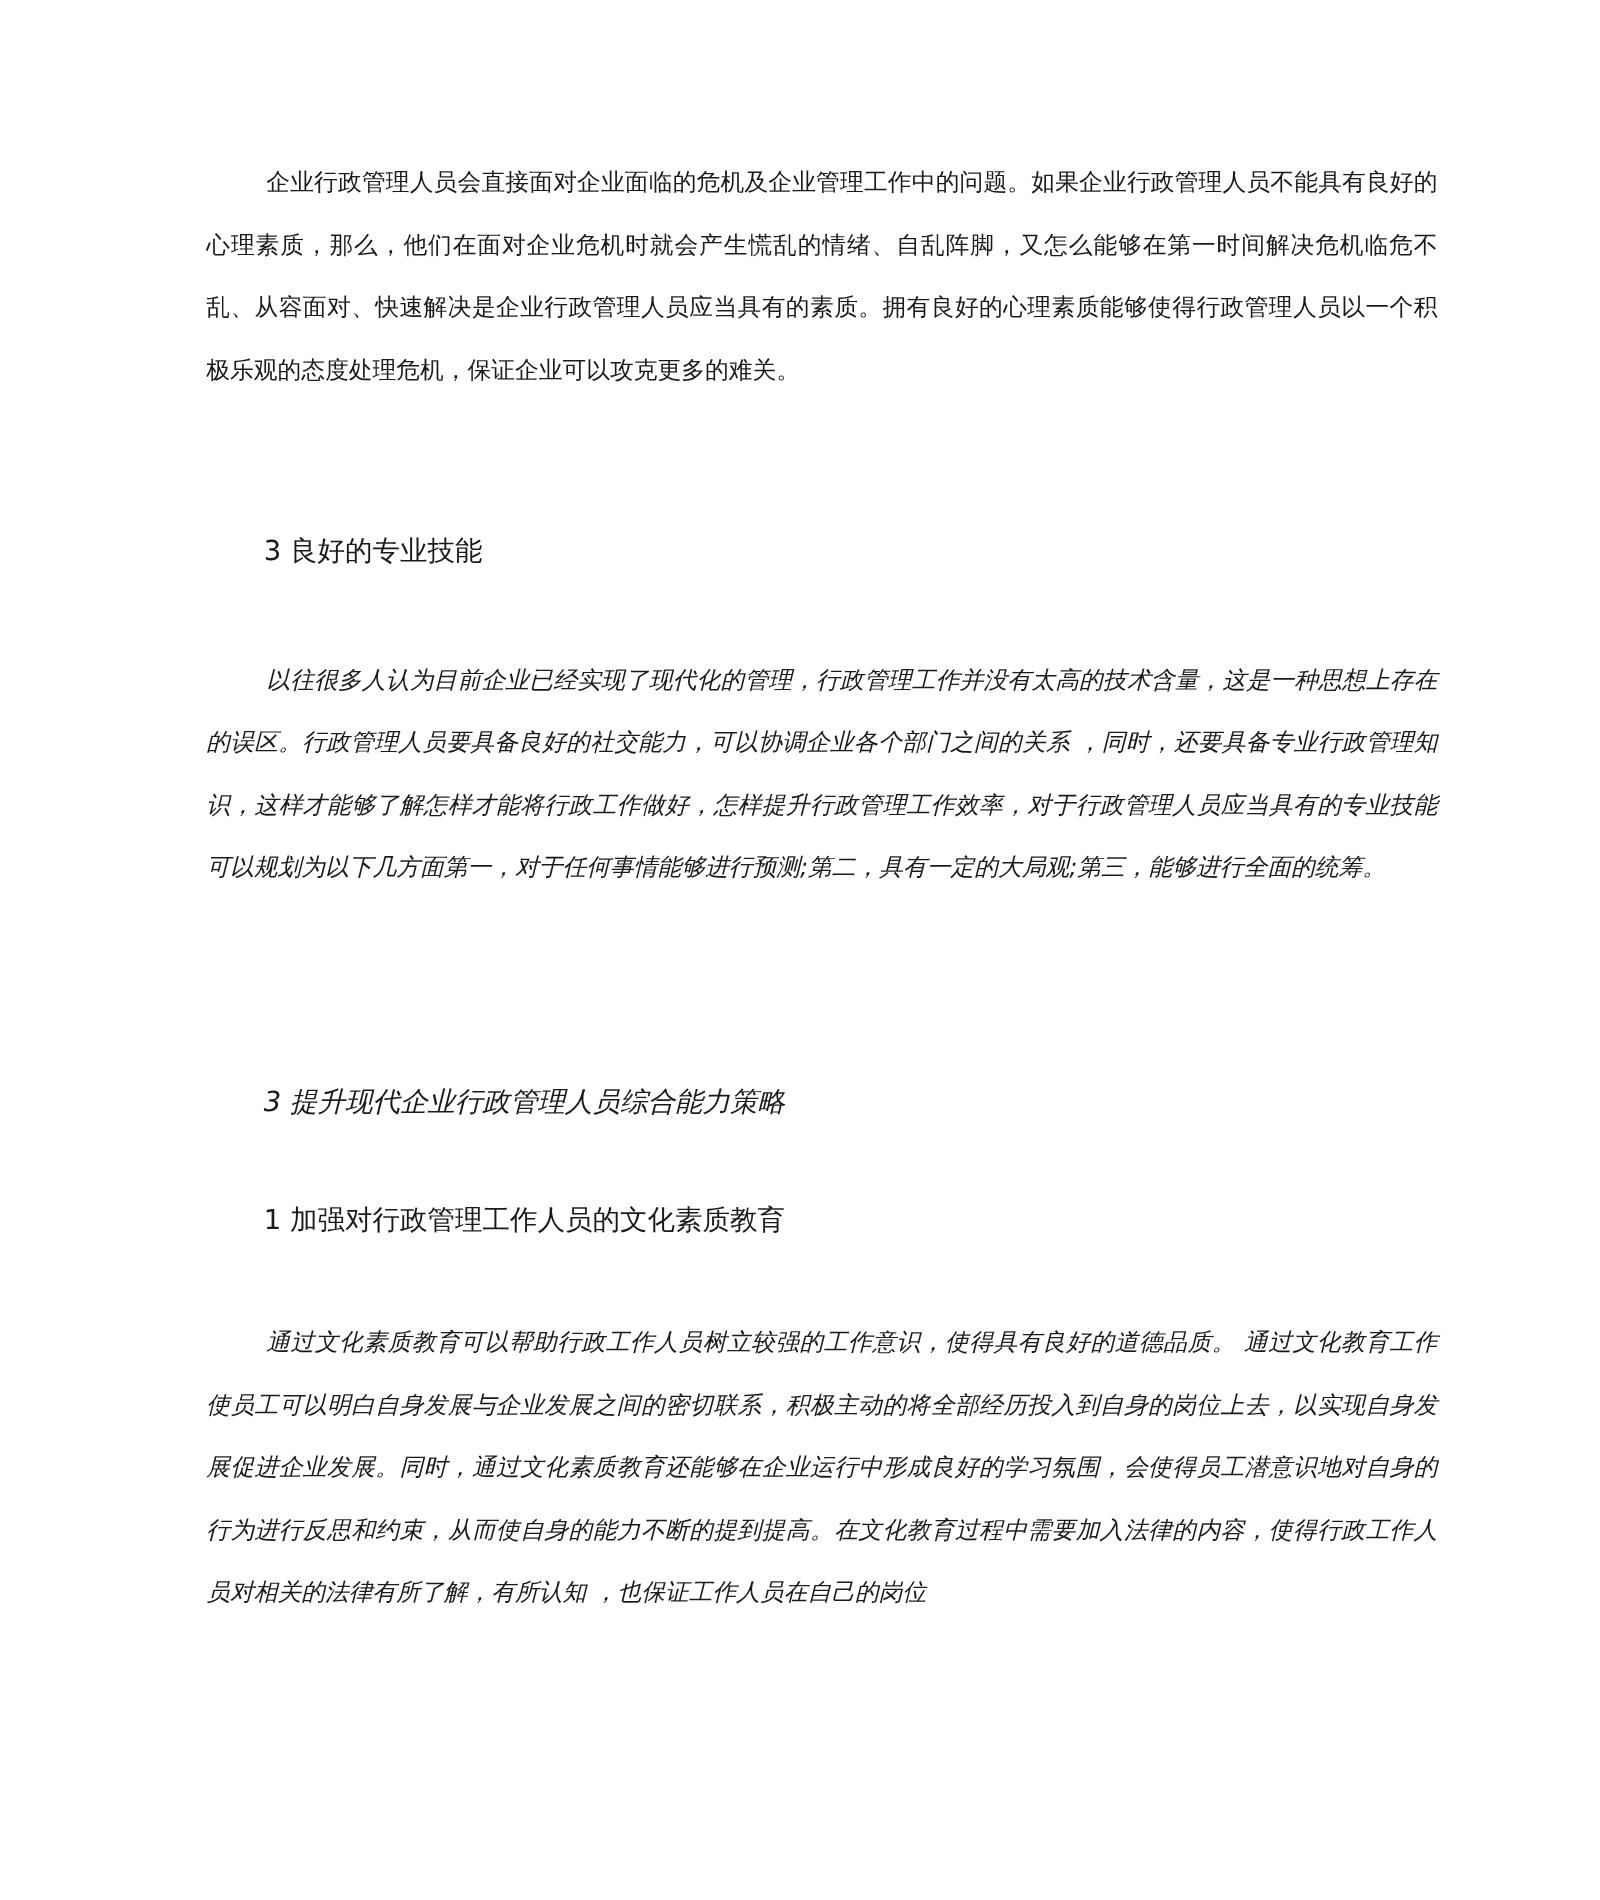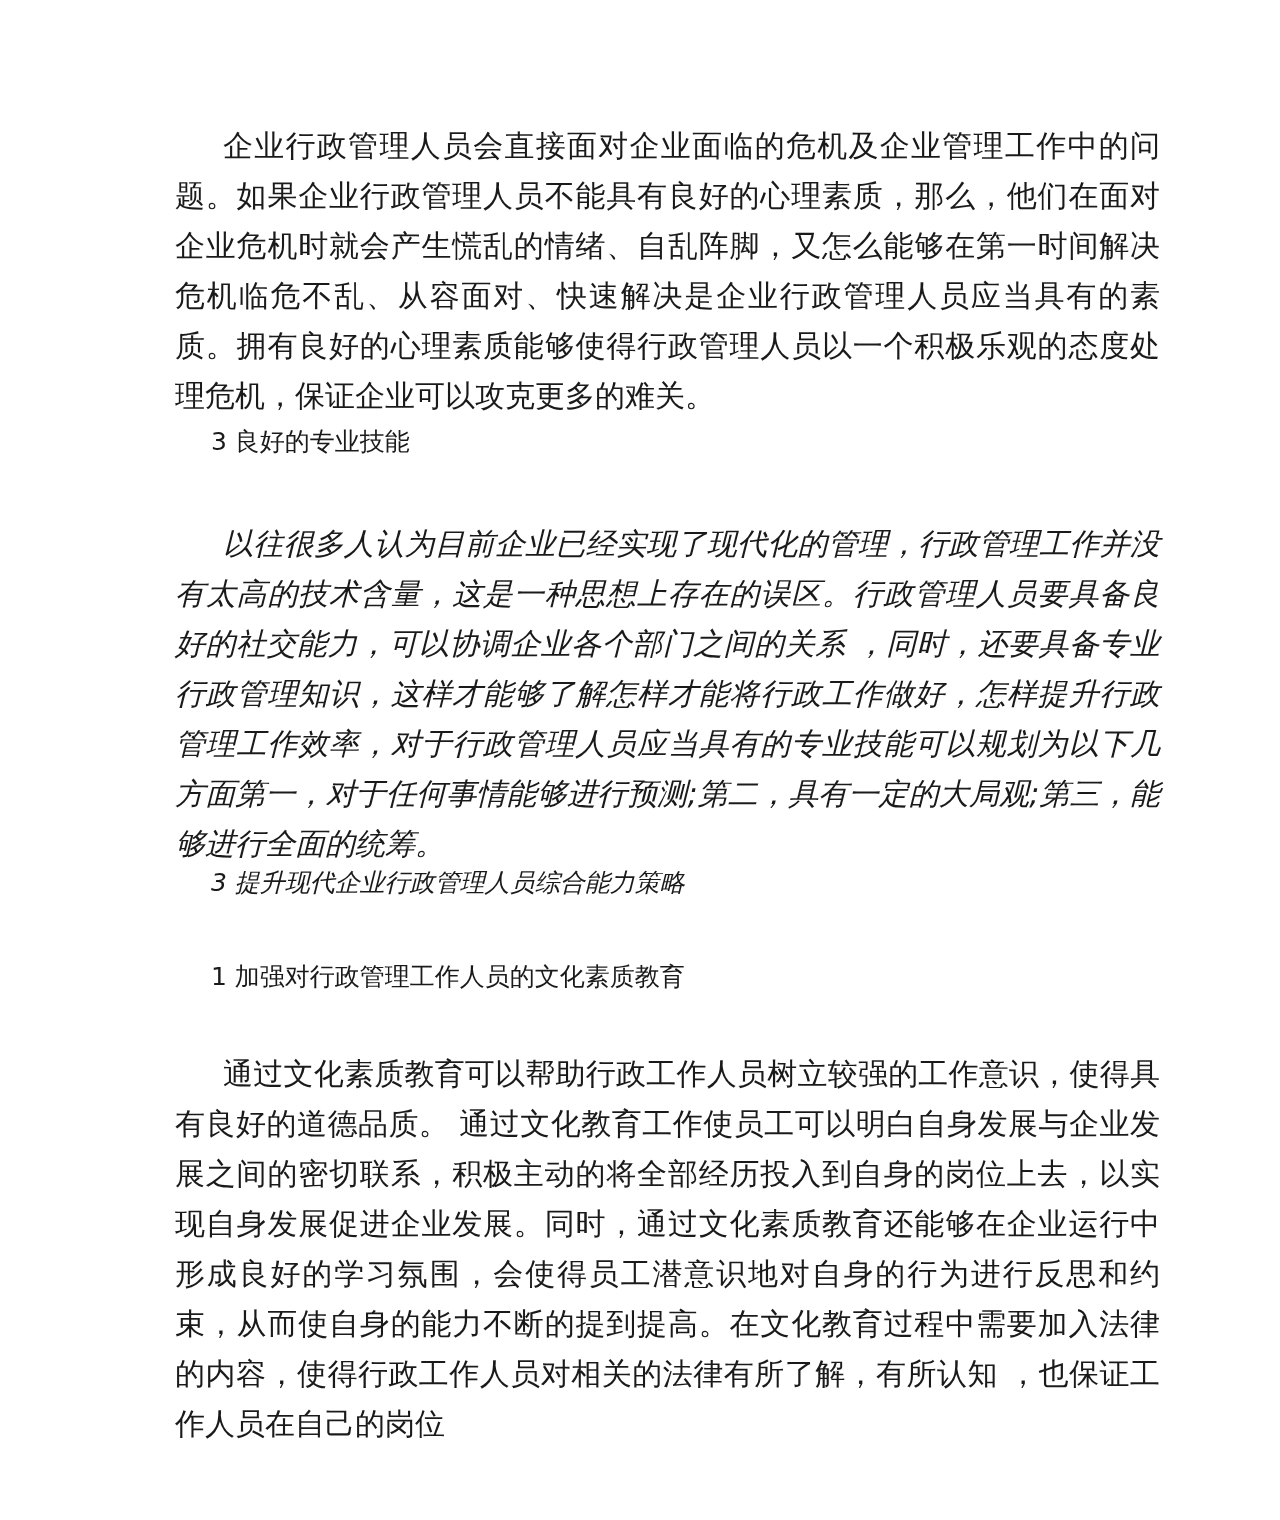--- a/index.html
+++ b/index.html
@@ -16,50 +16,50 @@
       color: #1a1a1a;
     }
     .page {
       position: absolute;
       left: 163px;
       top: 0;
       width: 985px;
     }
     .para {
       position: absolute;
-      left: 12px;
+      left: 2px;
       width: 985px;
-      font-size: 30px;
+      font-size: 19px;
       line-height: 50px;
       text-indent: 48px;
       text-align: justify;
       text-justify: inter-character;
       letter-spacing: 0px;
       margin: 0;
     }
     .heading {
       position: absolute;
       left: 0;
       width: 985px;
-      font-size: 25px;
+      font-size: 22px;
       line-height: 50px;
       text-indent: 48px;
       margin: 0;
     }
   </style>
 </head>
 <body>
 
 <div class="page">
 
   <p class="para" style="top:121px;">企业行政管理人员会直接面对企业面临的危机及企业管理工作中的问题。如果企业行政管理人员不能具有良好的心理素质，那么，他们在面对企业危机时就会产生慌乱的情绪、自乱阵脚，又怎么能够在第一时间解决危机临危不乱、从容面对、快速解决是企业行政管理人员应当具有的素质。拥有良好的心理素质能够使得行政管理人员以一个积极乐观的态度处理危机，保证企业可以攻克更多的难关。</p>
 
   <p class="heading" style="top:417px;">3  良好的专业技能</p>
 
   <p class="para" style="top:519px;font-style:italic;">以往很多人认为目前企业已经实现了现代化的管理，行政管理工作并没有太高的技术含量，这是一种思想上存在的误区。行政管理人员要具备良好的社交能力，可以协调企业各个部门之间的关系 ，同时，还要具备专业行政管理知识，这样才能够了解怎样才能将行政工作做好，怎样提升行政管理工作效率，对于行政管理人员应当具有的专业技能可以规划为以下几方面第一，对于任何事情能够进行预测;第二，具有一定的大局观;第三，能够进行全面的统筹。</p>
 
   <p class="heading" style="top:858px;font-style:italic;">3 提升现代企业行政管理人员综合能力策略</p>
 
   <p class="heading" style="top:952px;">1 加强对行政管理工作人员的文化素质教育</p>
 
-  <p class="para" style="top:1049px;">通过文化素质教育可以帮助行政工作人员树立较强的工作意识，使得具有良好的道德品质。 通过文化教育工作使员工可以明白自身发展与企业发展之间的密切联系，积极主动的将全部经历投入到自身的岗位上去，以实现自身发展促进企业发展。同时，通过文化素质教育还能够在企业运行中形成良好的学习氛围，会使得员工潜意识地对自身的行为进行反思和约束，从而使自身的能力不断的提到提高。在文化教育过程中需要加入法律的内容，使得行政工作人员对相关的法律有所了解，有所认知 ，也保证工作人员在自己的岗位</p>
+  <p class="para" style="top:1049px;font-style:italic;">通过文化素质教育可以帮助行政工作人员树立较强的工作意识，使得具有良好的道德品质。 通过文化教育工作使员工可以明白自身发展与企业发展之间的密切联系，积极主动的将全部经历投入到自身的岗位上去，以实现自身发展促进企业发展。同时，通过文化素质教育还能够在企业运行中形成良好的学习氛围，会使得员工潜意识地对自身的行为进行反思和约束，从而使自身的能力不断的提到提高。在文化教育过程中需要加入法律的内容，使得行政工作人员对相关的法律有所了解，有所认知 ，也保证工作人员在自己的岗位</p>
 
 </div>
 
 </body></html>

